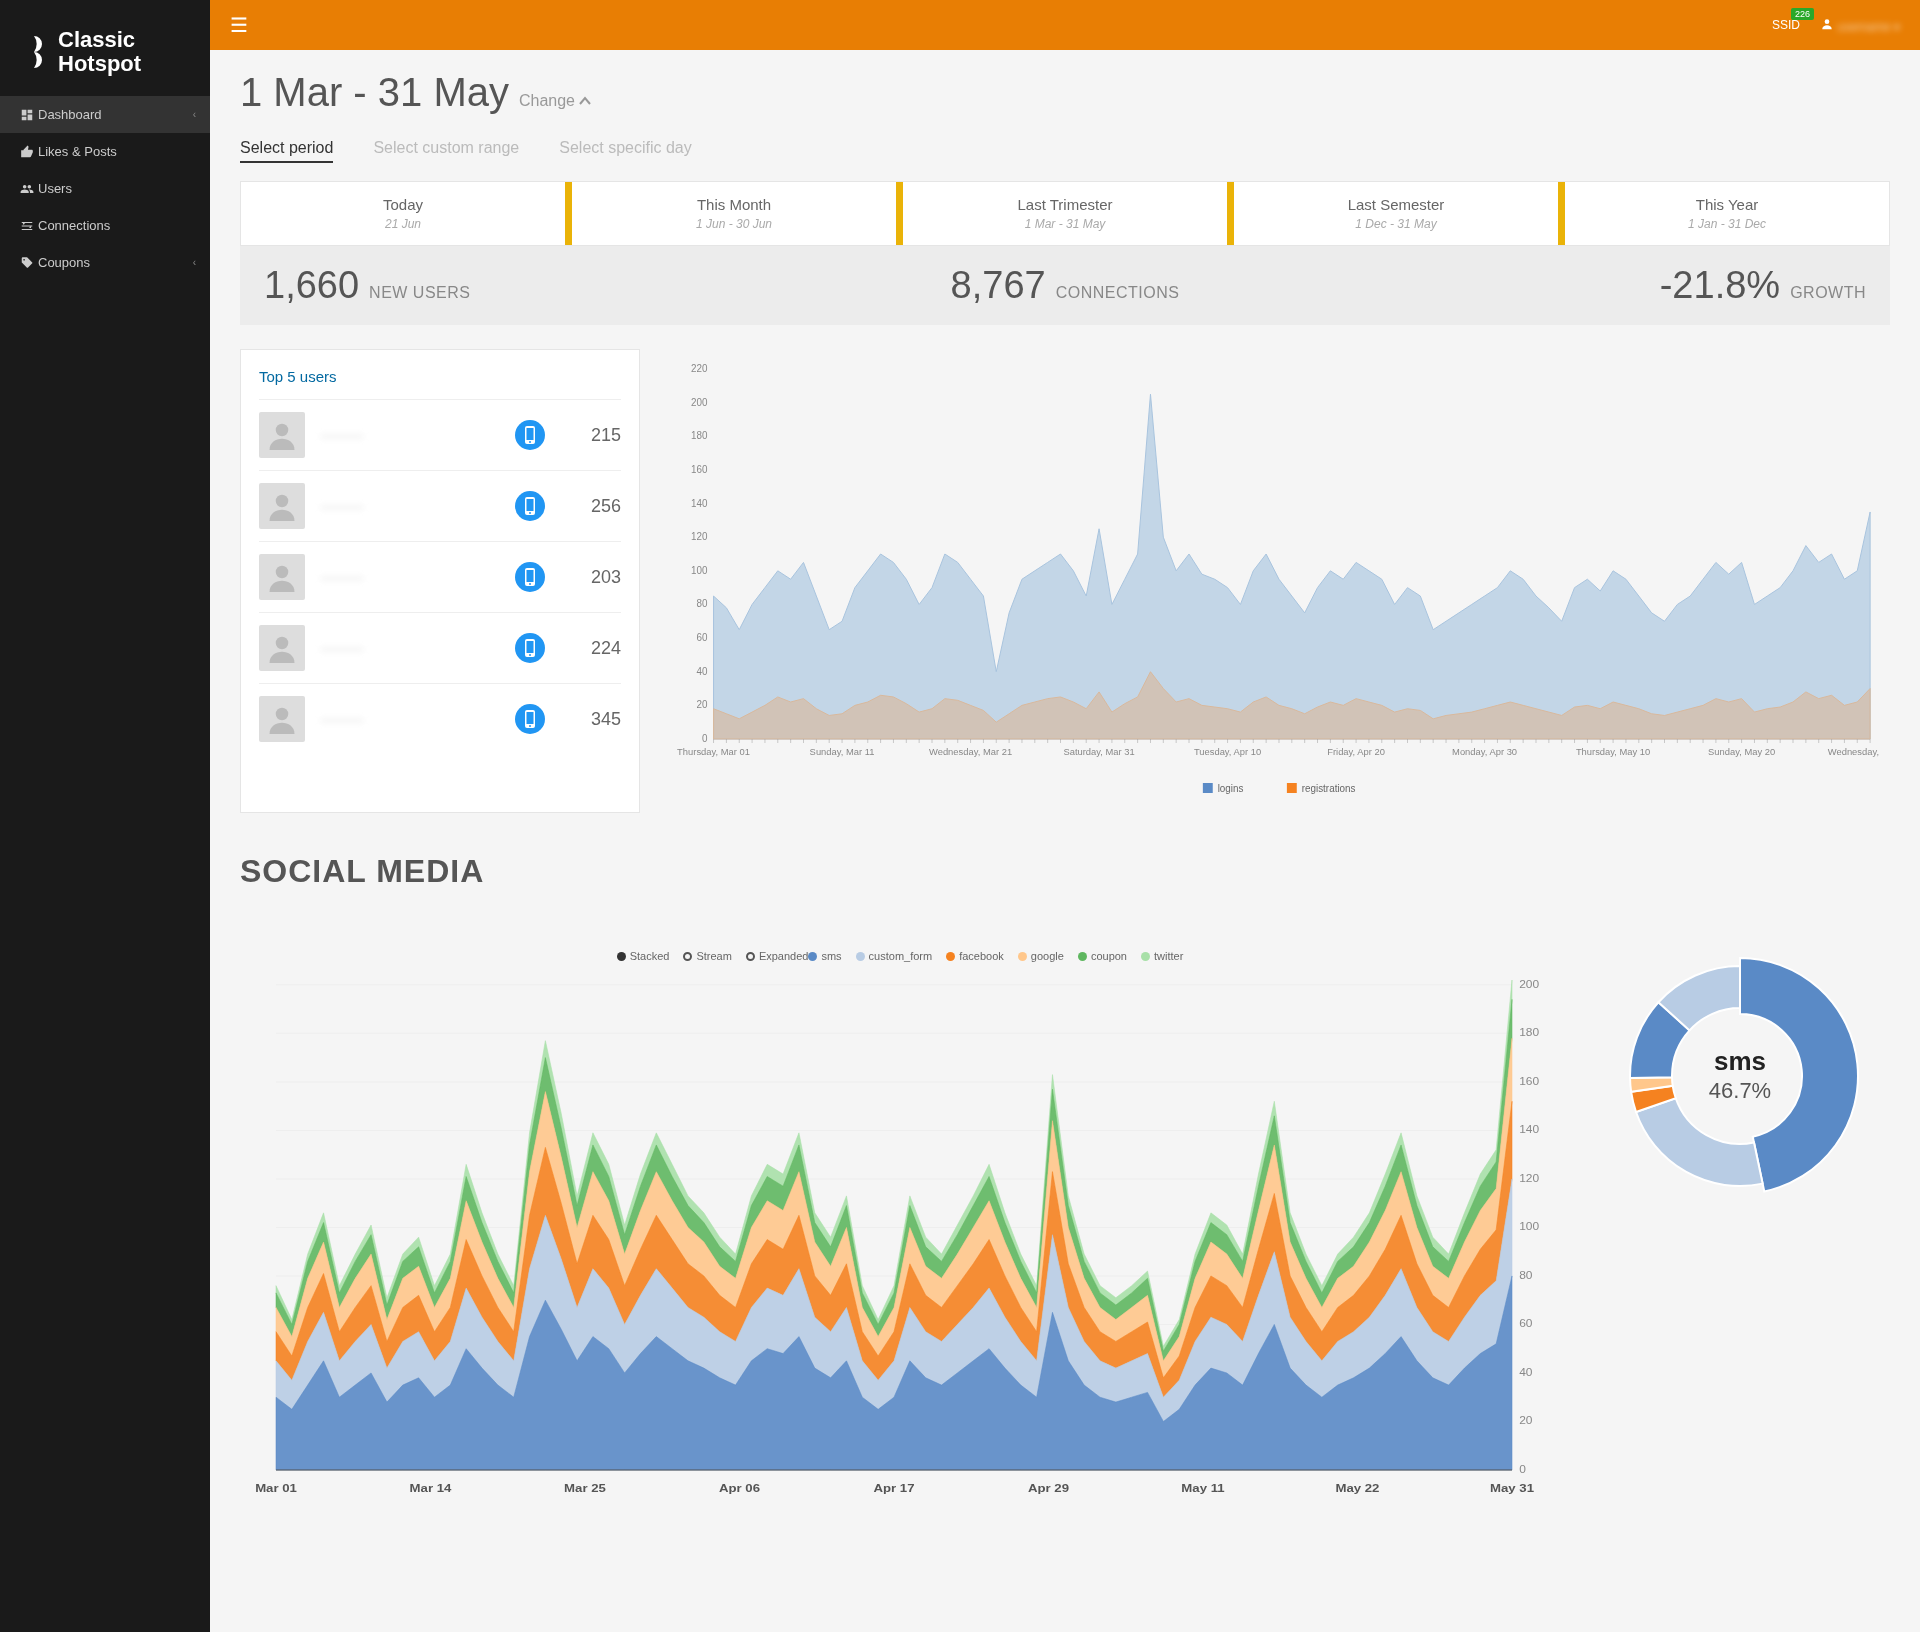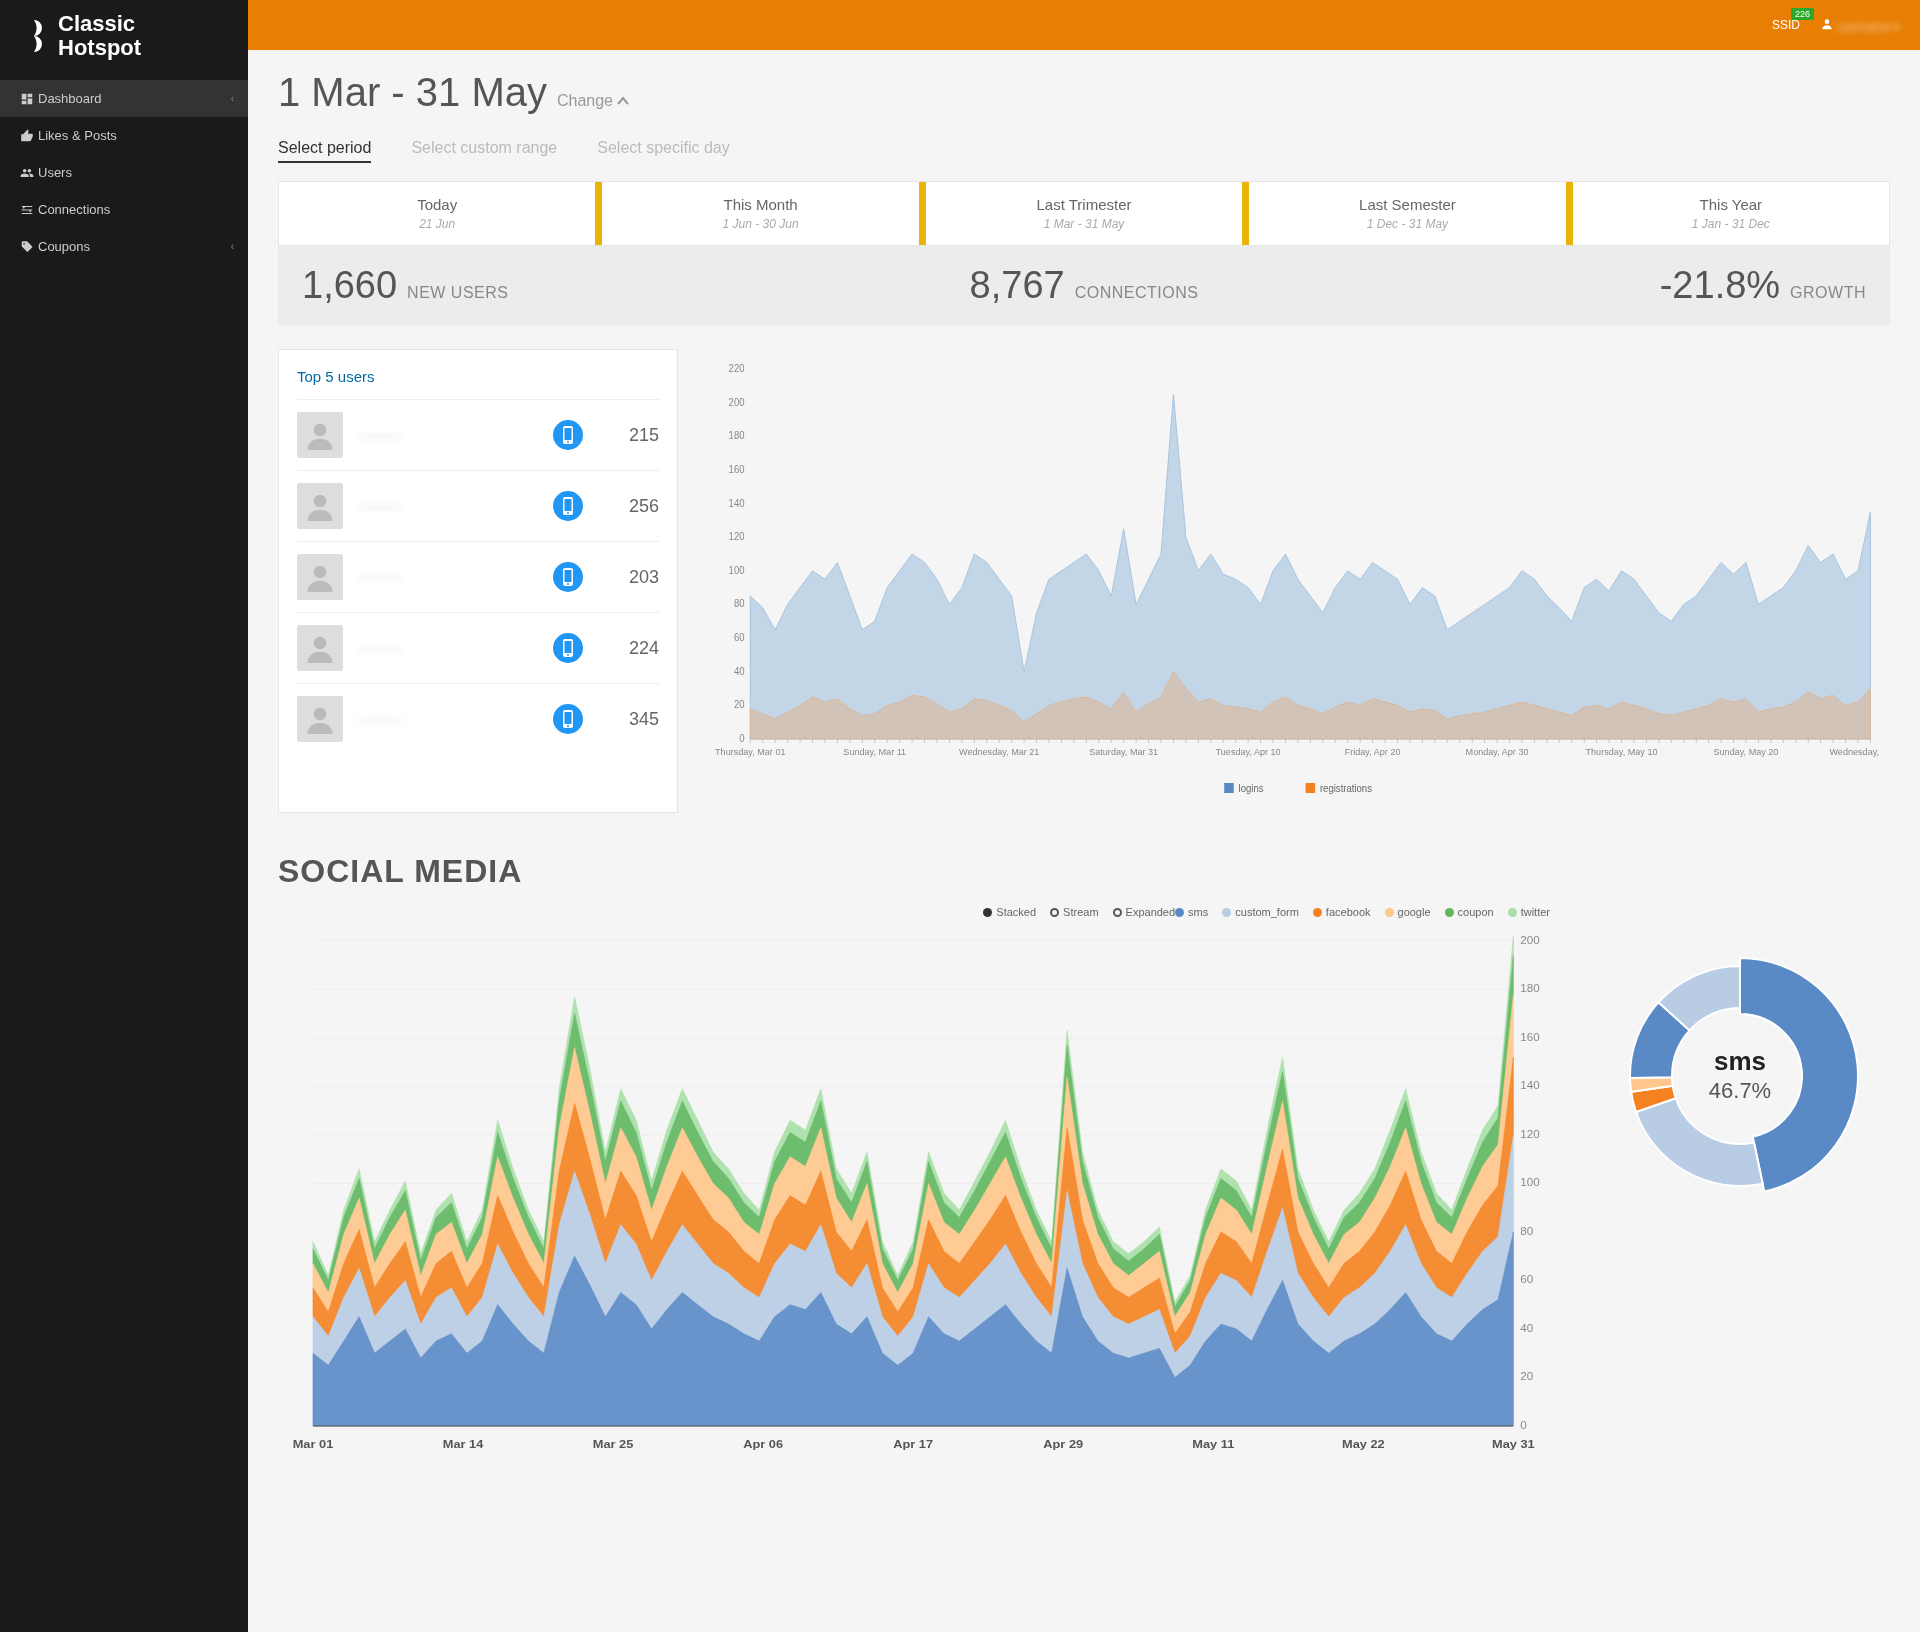--- a/index.html
+++ b/index.html
@@ -3,21 +3,21 @@
 <meta charset="utf-8">
 <style>
 * { margin: 0; padding: 0; box-sizing: border-box; }
 body { font-family: -apple-system, "Helvetica Neue", Arial, sans-serif; background: #f5f5f5; color: #333; }
 .app { display: flex; min-height: 100vh; }
 .topbar { position: fixed; top: 0; left: 0; right: 0; height: 50px; background: #e87e04; z-index: 100; display: flex; align-items: center; justify-content: space-between; padding: 0 20px 0 230px; }
 .hamburger { cursor: pointer; color: #fff; font-size: 20px; }
 .topbar-right { display: flex; align-items: center; gap: 20px; color: #fff; font-size: 12px; }
 .ssid-badge { position: relative; }
 .ssid-count { position: absolute; top: -10px; right: -14px; background: #2aa82a; color: #fff; font-size: 9px; padding: 1px 4px; border-radius: 2px; }
-.sidebar { width: 248px; background: #1a1a1a; color: #ccc; padding-top: 0; position: relative; z-index: 101; }
+.sidebar { width: 210px; background: #1a1a1a; color: #ccc; padding-top: 16px; position: relative; z-index: 101; }
 .logo { display: flex; align-items: center; gap: 10px; padding: 12px 20px; color: #fff; font-weight: bold; font-size: 22px; line-height: 1.1; }
 .logo-mark { width: 28px; height: 32px; }
 .nav { list-style: none; margin-top: 8px; }
 .nav li { padding: 11px 20px; font-size: 13px; display: flex; align-items: center; gap: 4px; cursor: pointer; position: relative; }
 .nav li.active { background: #333; }
 .nav li .chev { position: absolute; right: 14px; font-size: 10px; color: #888; }
 .main { flex: 1; padding: 70px 30px 40px 30px; max-width: calc(100% - 210px); }
 .page-title { font-size: 40px; font-weight: 400; color: #555; display: flex; align-items: baseline; gap: 10px; }
 .change-link { font-size: 16px; color: #999; cursor: pointer; }
 .period-tabs { display: flex; gap: 40px; margin-top: 24px; font-size: 16px; }
@@ -41,21 +41,21 @@
 .u-row { display: flex; align-items: center; gap: 16px; padding: 12px 0; border-top: 1px solid #eee; }
 .u-av { width: 46px; height: 46px; background: #ddd; border-radius: 2px; display: flex; align-items: center; justify-content: center; }
 .u-name { flex: 1; color: #ccc; filter: blur(3px); font-size: 14px; }
 .u-ic { width: 30px; height: 30px; border-radius: 50%; background: #2196f3; display: flex; align-items: center; justify-content: center; }
 .u-ct { width: 60px; text-align: right; color: #666; font-size: 18px; }
 .chart1 { flex: 1; padding: 10px; }
 .section-h { font-size: 32px; color: #555; margin: 40px 0 16px; letter-spacing: 1px; }
 .row2 { display: flex; gap: 30px; }
 .chart2-wrap { flex: 1; }
 .donut-wrap { width: 300px; display: flex; align-items: flex-start; justify-content: center; padding-top: 30px; }
-.chart-controls { display: flex; justify-content: flex-end; font-size: 11px; color: #666; padding: 0 10px 8px; }
+.chart-controls { display: flex; justify-content: center; font-size: 11px; color: #666; padding: 0 10px 8px; margin-top: 44px; }
 .ctrl-group { display: flex; gap: 14px; }
 .ctrl-item { display: inline-flex; align-items: center; gap: 4px; }
 .dot { width: 9px; height: 9px; border-radius: 50%; display: inline-block; }
 .ring { width: 9px; height: 9px; border-radius: 50%; border: 2px solid #555; display: inline-block; }
 svg text { font-family: Arial, sans-serif; }
 </style>
 </head>
 <body>
 
 <div class="app">

